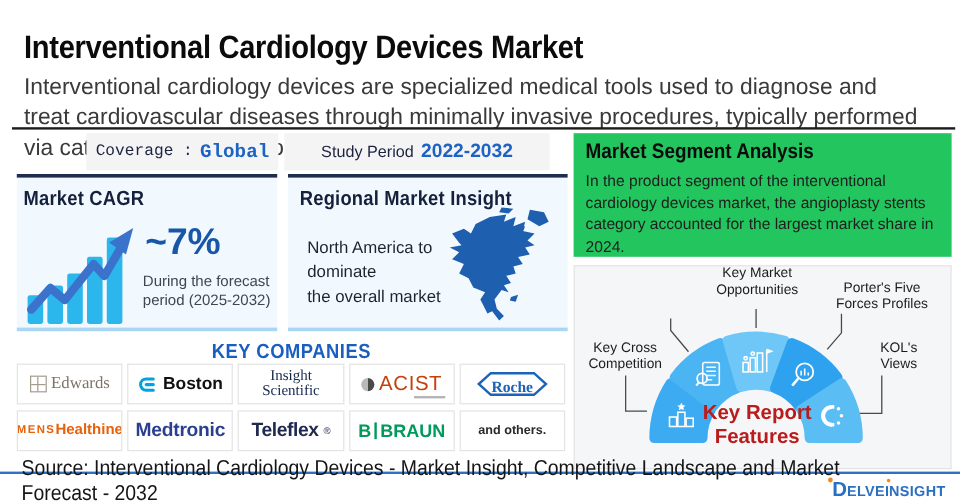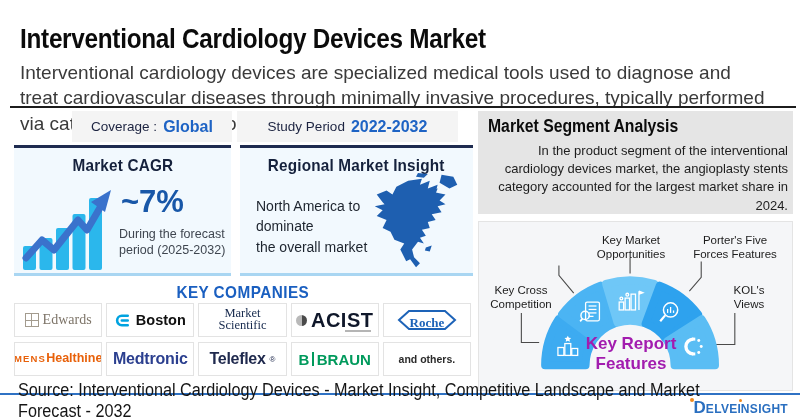--- a/index.html
+++ b/index.html
@@ -11,80 +11,80 @@
   .condensed { display:inline-block; transform:scaleX(.9); transform-origin:left center; }
   .condensed-c { display:inline-block; transform:scaleX(.9); transform-origin:center center; }
 
   
   .title { position:absolute; left:20px; top:24px; font-size:27px; font-weight:800; color:#0b0b0b; letter-spacing:-.3px; white-space:nowrap; }
   .subtitle { position:absolute; left:20px; top:60px; width:752px; font-size:19px; color:#3a3a3a; line-height:1.33; }
   .top-rule { position:absolute; left:10px; top:106px; width:786px; height:2px; background:#1c1c1c; }
 
   
   .meta-box { position:absolute; top:111px; height:31px; background:#f4f4f4; display:flex; align-items:center; justify-content:center; gap:6px; }
-  .meta-coverage { left:72px; width:160px; }
+  .meta-coverage { left:72px; width:160px;font-family:Liberation Mono, monospace; }
   .meta-study { left:237px; width:221px; }
   .meta-label { font-size:13.5px; color:#1c2340; }
   .meta-value { font-size:16px; font-weight:800; color:#1e63c4; }
 
   
   .panel { position:absolute; top:145px; height:131px; background:#f2f9fe;
            border-top:3px solid #1f2c50; border-bottom:3px solid #a9d6f2; }
   .panel-cagr { left:14px; width:217px; }
   .panel-region { left:240px; width:233px; }
-  .panel h2 { text-align:center; margin-top:8px; font-size:17px; font-weight:800; color:#15213c; letter-spacing:.2px; }
+  .panel h2 { text-align:left; margin-top:8px; font-size:17px; font-weight:800; color:#15213c; letter-spacing:.2px; }
   .cagr-icon { position:absolute; left:6px; top:38px; }
   .cagr-value { position:absolute; left:107px; top:36px; font-size:31px; font-weight:800; color:#1857a8; }
   .cagr-note { position:absolute; left:105px; top:78px; width:112px; font-size:12.5px; color:#3f4650; line-height:1.3; white-space:pre-line; }
   .region-text { position:absolute; left:16px; top:48px; width:128px; font-size:14px; color:#1d242e; line-height:1.45; white-space:pre-line; }
   .region-map { position:absolute; right:2px; top:24px; }
 
   
   .kc-heading { position:absolute; left:14px; top:283px; width:457px; text-align:center;
                 font-size:17px; font-weight:800; color:#1a5fc0; letter-spacing:.5px; }
   .kc-grid { position:absolute; left:14px; top:303px; width:457px;
              display:grid; grid-template-columns:repeat(5,1fr); gap:5px 4px; }
   .kc-cell { height:34px; background:#fff; border:1px solid #e3e3e3; display:flex;
              align-items:center; justify-content:center; gap:4px; overflow:hidden; }
   .edwards-icon { width:14px; height:14px; border:1px solid #a39b8e; background:
       linear-gradient(#a39b8e,#a39b8e) 50% 0/1px 100% no-repeat,
       linear-gradient(#a39b8e,#a39b8e) 0 50%/100% 1px no-repeat; }
   .edwards-text { font-family:"Liberation Serif", serif; font-size:14px; color:#7d7468; }
   .abbott-text { font-size:14.5px; font-weight:800; color:#101010; }
   .boston { font-family:"Liberation Serif", serif; font-size:12.5px; color:#16294d; line-height:.95; text-align:center; }
   .acist-dot { width:11px; height:11px; border-radius:50%; background:linear-gradient(90deg,#b9b9b9 50%,#4a4a4a 50%); }
-  .acist-text { font-size:20px; font-weight:700; color:#0f172a; letter-spacing:.5px; }
+  .acist-text { font-size:17px; font-weight:400; color:#c2410c; letter-spacing:.5px; }
   .acist-sub { position:absolute; width:26px; height:2px; background:#b5b5b5; margin-left:46px; margin-top:22px; }
   .roche-hex { position:relative; display:flex; align-items:flex-end; justify-content:center; }
   .roche-text { position:absolute; font-family:"Liberation Serif", serif; font-size:13px; font-weight:700; color:#1d63b8; }
   .siemens { display:flex; flex-direction:row; align-items:center; line-height:1.05; position:relative; }
   .siemens-top { font-size:9.5px; font-weight:800; letter-spacing:1.2px; color:#e8610a; }
   .siemens-bottom { font-size:12.5px; font-weight:800; color:#e8610a; }
   .medtronic-text { font-size:16px; font-weight:700; color:#2b3f8f; letter-spacing:-.2px; }
   .teleflex-text { font-size:16px; font-weight:800; color:#202a4e; letter-spacing:-.3px; }
   .teleflex-reg { font-size:8px; color:#202a4e; vertical-align:super; }
   .bbraun { display:flex; align-items:center; gap:3px; font-size:15px; font-weight:800; color:#009a5c; }
   .bbraun-bar { width:1.5px; height:14px; background:#009a5c; }
   .others-text { font-size:10.5px; font-weight:700; color:#2a2a2a; }
 
   
-  .segment-box { position:absolute; left:478px; top:111px; width:315px; height:103px; background:#e5e5e5;text-align:right; }
+  .segment-box { position:absolute; left:478px; top:111px; width:315px; height:103px; background:#22c55e; }
   .segment-box h2 { position:absolute; left:10px; top:5px; font-size:17.5px; font-weight:800; color:#0c0c0c; }
   .segment-text { position:absolute; left:10px; top:31px; width:300px; font-size:13px; color:#1e1e1e; line-height:1.4; }
 
   .features-box { position:absolute; left:478px; top:221px; width:315px; height:170px; background:#f5f6f8; border:1px solid #e4e4e4; }
   .fan-svg { position:absolute; left:0; top:0; }
   .fan-label { position:absolute; font-size:11.5px; color:#1c1c1c; line-height:1.2; text-align:center; font-weight:400; }
   .fl-0 { left:0px; top:62px; width:84px; }
   .fl-1 { left:34px; top:12px; width:74px; }
-  .fl-2 { left:106px; top:12px; width:92px; }
+  .fl-2 { left:106px; top:0; width:92px; }
   .fl-3 { left:210px; top:12px; width:92px; }
   .fl-4 { left:238px; top:62px; width:64px; }
   .fan-center { position:absolute; left:98px; top:112px; width:108px; text-align:center;
-                font-size:17px; font-weight:800; color:#a21caf; line-height:1.15; }
+                font-size:17px; font-weight:800; color:#b91c1c; line-height:1.15; }
 
   
   .bottom-rule { position:absolute; left:0; top:393px; width:800px; height:2px; background:#2f72c4; }
   .source { position:absolute; left:18px; top:380px; font-size:18px; color:#151515; }
   .brand { position:absolute; right:12px; top:398px; display:flex; align-items:baseline; color:#2a6fc0; }
   .brand-d { position:relative; font-size:17px; font-weight:800; }
   .brand-d::before { content:''; position:absolute; left:-4px; top:0px; width:4px; height:4px; border-radius:50%; background:#f08a1d; }
   .brand-rest { font-size:12px; font-weight:700; letter-spacing:.3px; }
   .brand-i { position:relative; font-size:12px; font-weight:700; }
   .brand-i::before { content:''; position:absolute; left:1px; top:-3px; width:3px; height:3px; border-radius:50%; background:#f08a1d; }
@@ -146,21 +146,21 @@
       <span class="edwards-text">Edwards</span>
     </div>
     <div class="kc-cell">
       <svg width="17" height="17" viewBox="0 0 20 20">
         <path d="M15,4.5 H8 A5.5,5.5 0 0 0 8,15.5 H15 M15,10 H8" fill="none" stroke="#00a3e0" stroke-width="3" stroke-linecap="round"></path>
       </svg>
       <span class="abbott-text">Boston</span>
     </div>
     <div class="kc-cell">
       <div class="boston">
-        <div>Market</div>
+        <div>Insight</div>
         <div>Scientific</div>
       </div>
     </div>
     <div class="kc-cell">
       <span class="acist-sub"></span>
       <span class="acist-dot"></span>
       <span class="acist-text">ACIST</span>
     </div>
     <div class="kc-cell">
       <span class="roche-hex">
@@ -270,21 +270,21 @@
     <div class="fan-label fl-0">
       <div>Key Cross</div>
       <div>Competition</div>
     </div>
     <div class="fan-label fl-2">
       <div>Key Market</div>
       <div>Opportunities</div>
     </div>
     <div class="fan-label fl-3">
       <div>Porter's Five</div>
-      <div>Forces Features</div>
+      <div>Forces Profiles</div>
     </div>
     <div class="fan-label fl-4">
       <div>KOL's</div>
       <div>Views</div>
     </div>
     <div class="fan-center">
       <div>Key Report</div>
       <div>Features</div>
     </div>
   </div>

